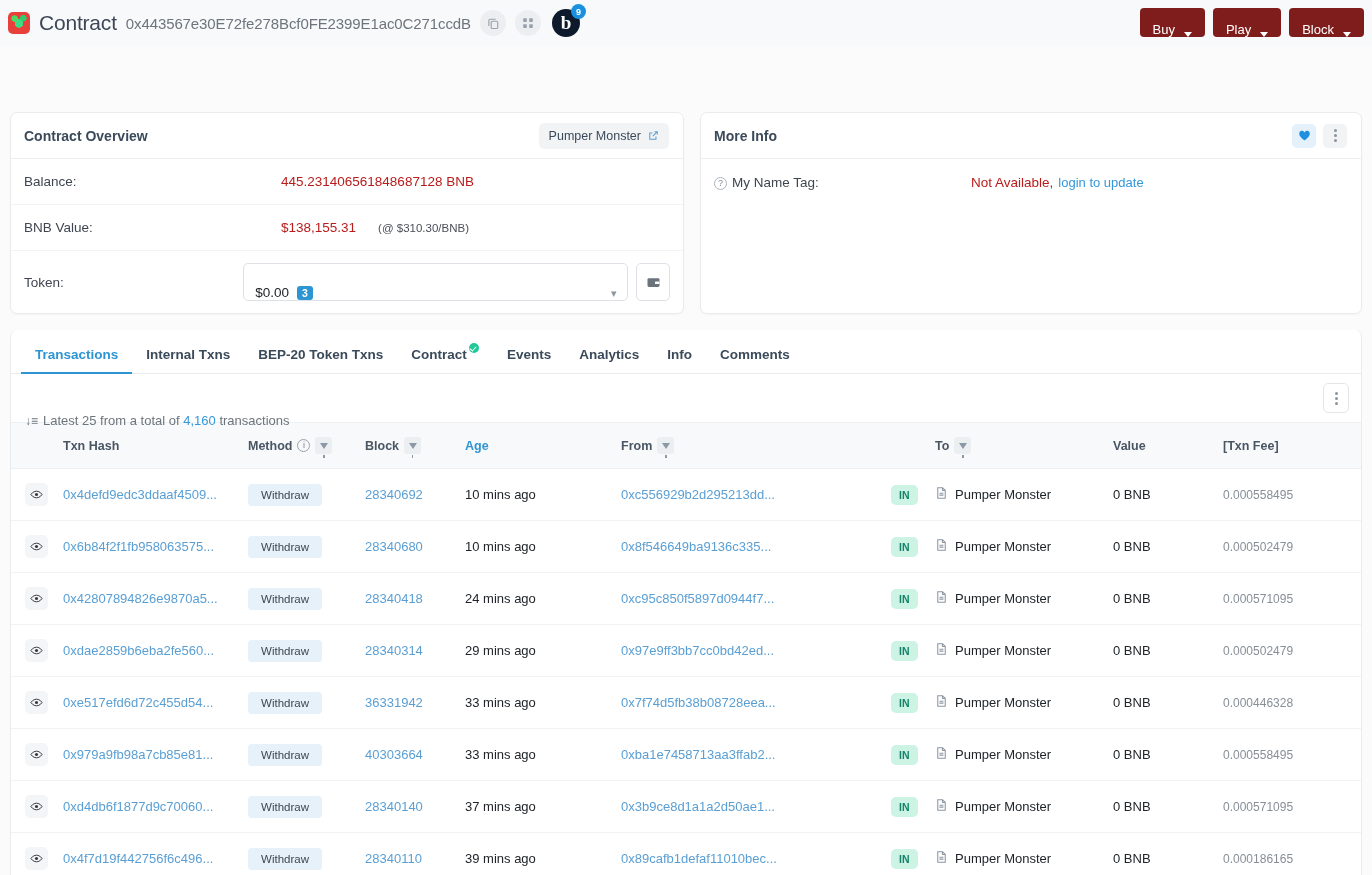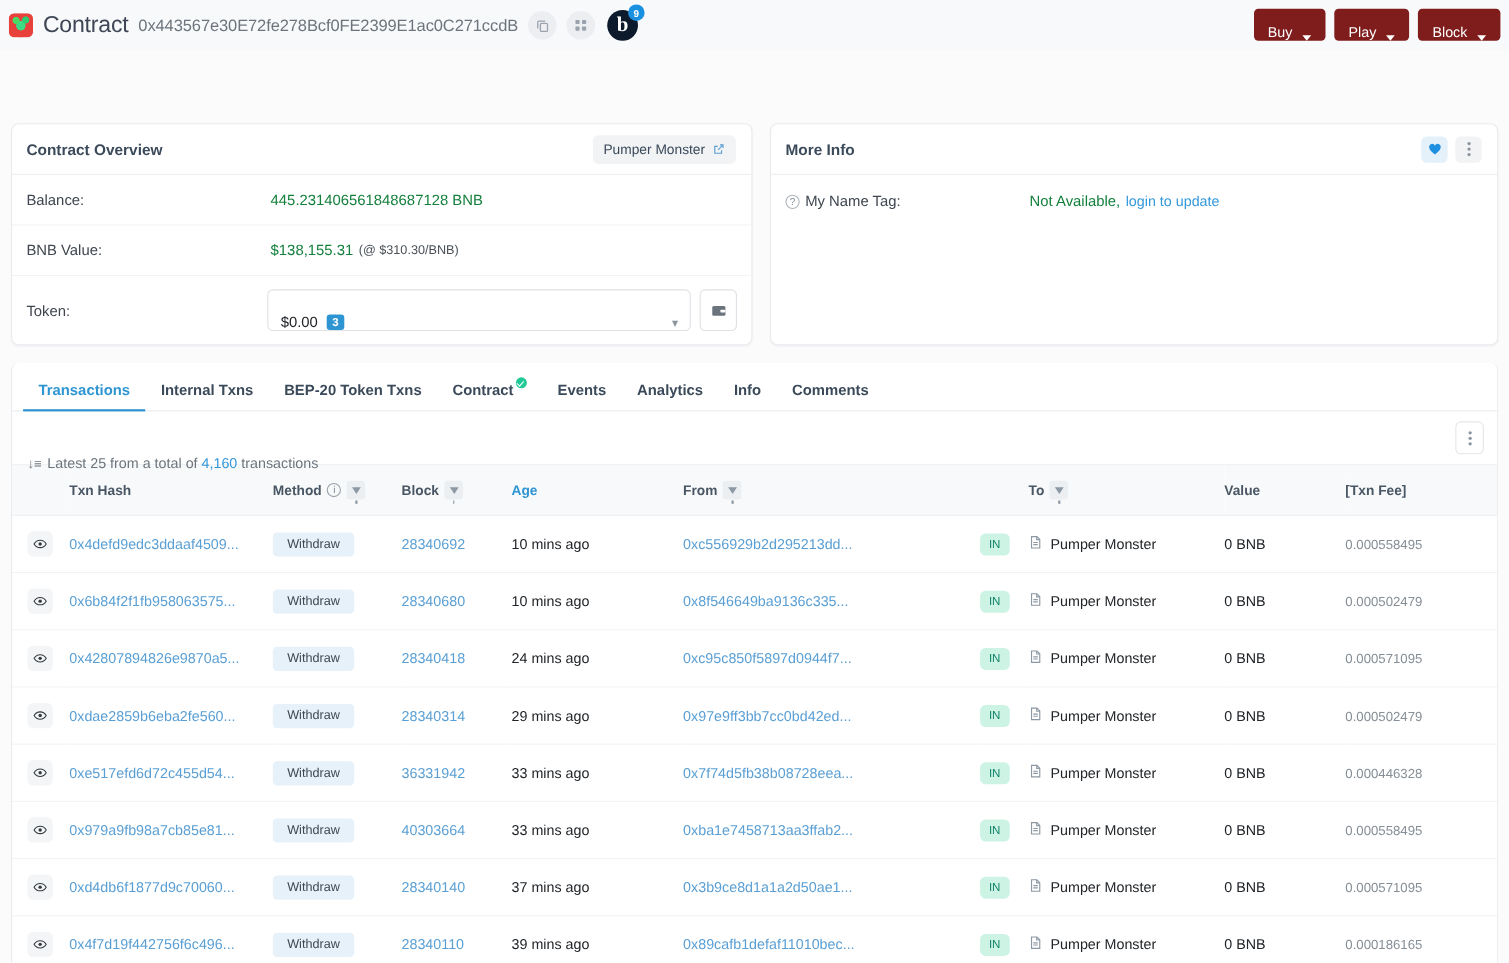--- a/index.html
+++ b/index.html
@@ -177,21 +177,21 @@
     padding: 0 13px;
     border-bottom: 1px solid #f1f3f5;
   }
   .kv:last-child { border-bottom: none; }
   .kv .k {
     width: 222px;
     color: #3f4650;
     font-size: 13.5px;
     flex: none;
   }
-  .kv .v { color: #15803d; font-size: 13.5px; }
+  .kv .v { color: #b91c1c; font-size: 13.5px; margin-left: 35px; }
   .sub-rate { color: #495057; font-size: 11.5px; }
   .q-icon {
     width: 13px; height: 13px;
     border: 1px solid #adb5bd;
     border-radius: 50%;
     color: #868e96;
     font-size: 9px;
     line-height: 11px;
     text-align: center;
     display: inline-block;
@@ -383,21 +383,21 @@
     min-width: 74px;
     text-align: center;
   }
   .in-pill {
     display: inline-block;
     background: #cdf3e4;
     color: #12836a;
     border-radius: 5px;
     padding: 4px 8px;
     font-size: 10.5px;
-    font-weight: 400;
+    font-weight: 700;
   }
   .to-cell { display: inline-flex; align-items: center; gap: 7px; }
   .doc-ic { color: #8c98a4; flex: none; }
   .fee { color: #868e96; font-size: 12px; }
   .age-cell { color: #212529; }
 </style>
 </head>
 <body>
 
 <div class="topbar">
@@ -456,21 +456,21 @@
     </div>
 
     <div class="kv">
       <span class="k">Balance:</span>
       <span class="v">445.231406561848687128 BNB</span>
     </div>
 
     <div class="kv">
       <span class="k">BNB Value:</span>
       <span class="v">$138,155.31</span>
-      <span class="sub-rate" style="margin-left:5px">(@ $310.30/BNB)</span>
+      <span class="sub-rate" style="margin-left:22px">(@ $310.30/BNB)</span>
     </div>
 
     <div class="token-row">
       <span class="k">Token:</span>
       <div class="select-box">
         <span class="val">
           <span>$0.00</span>
           <span class="cnt-badge">3</span>
         </span>
         <span class="chev">▾</span>

